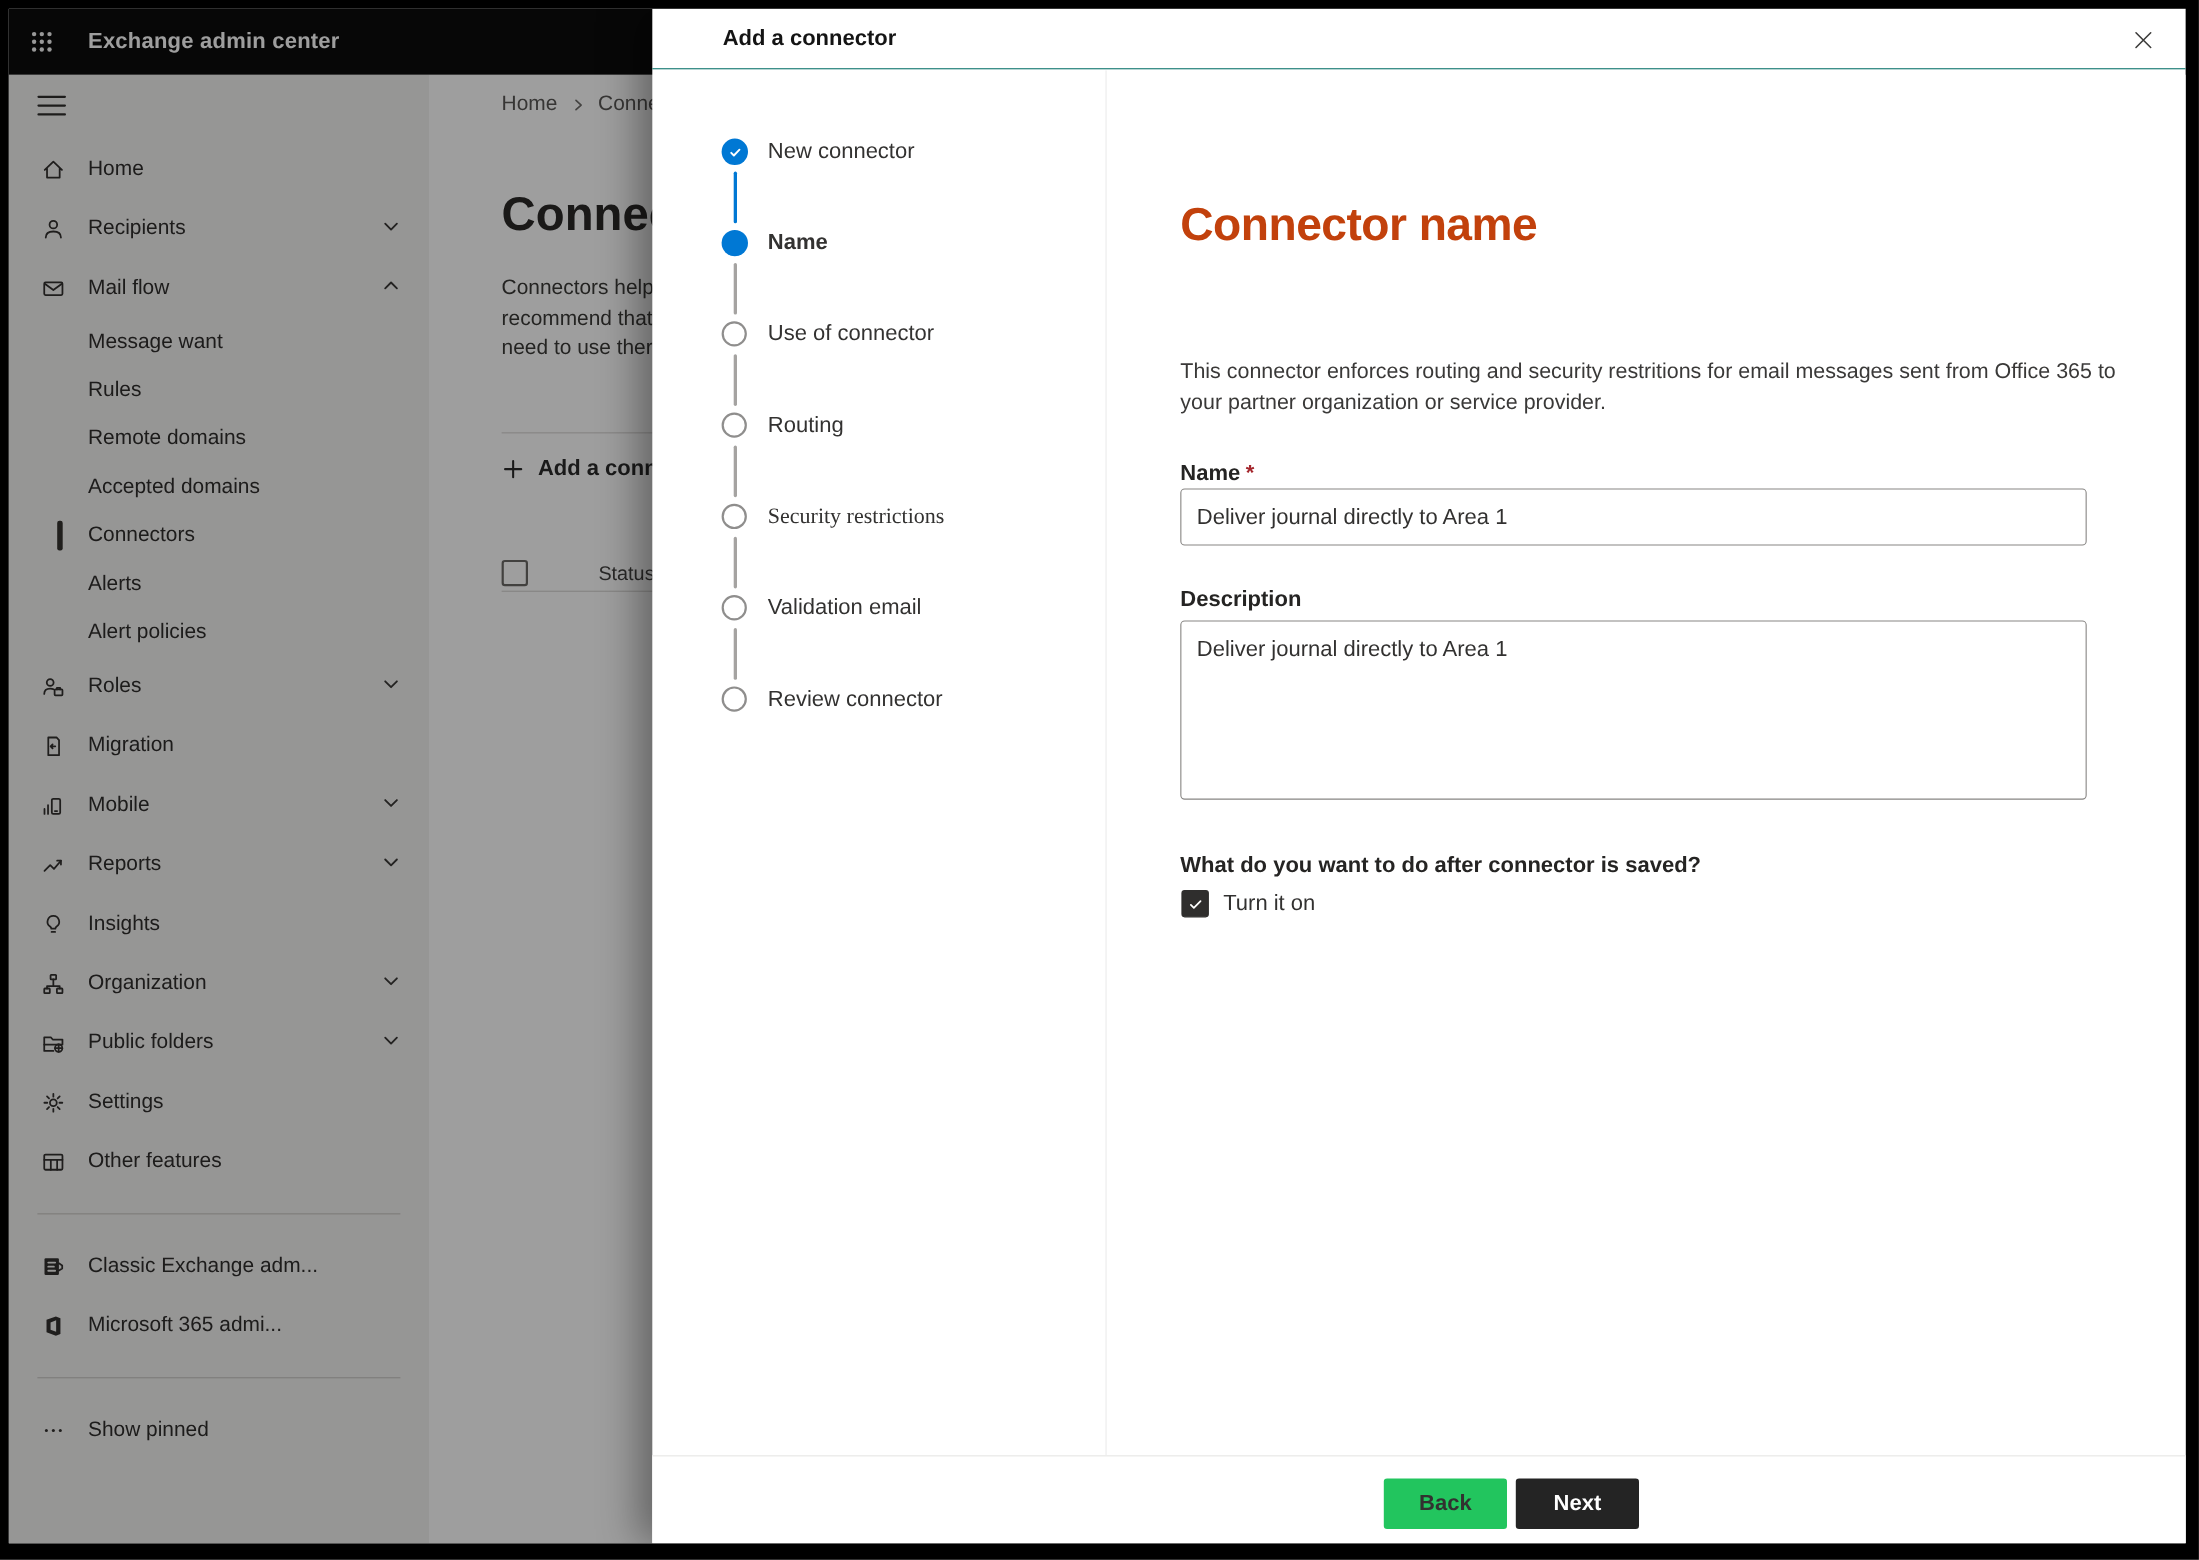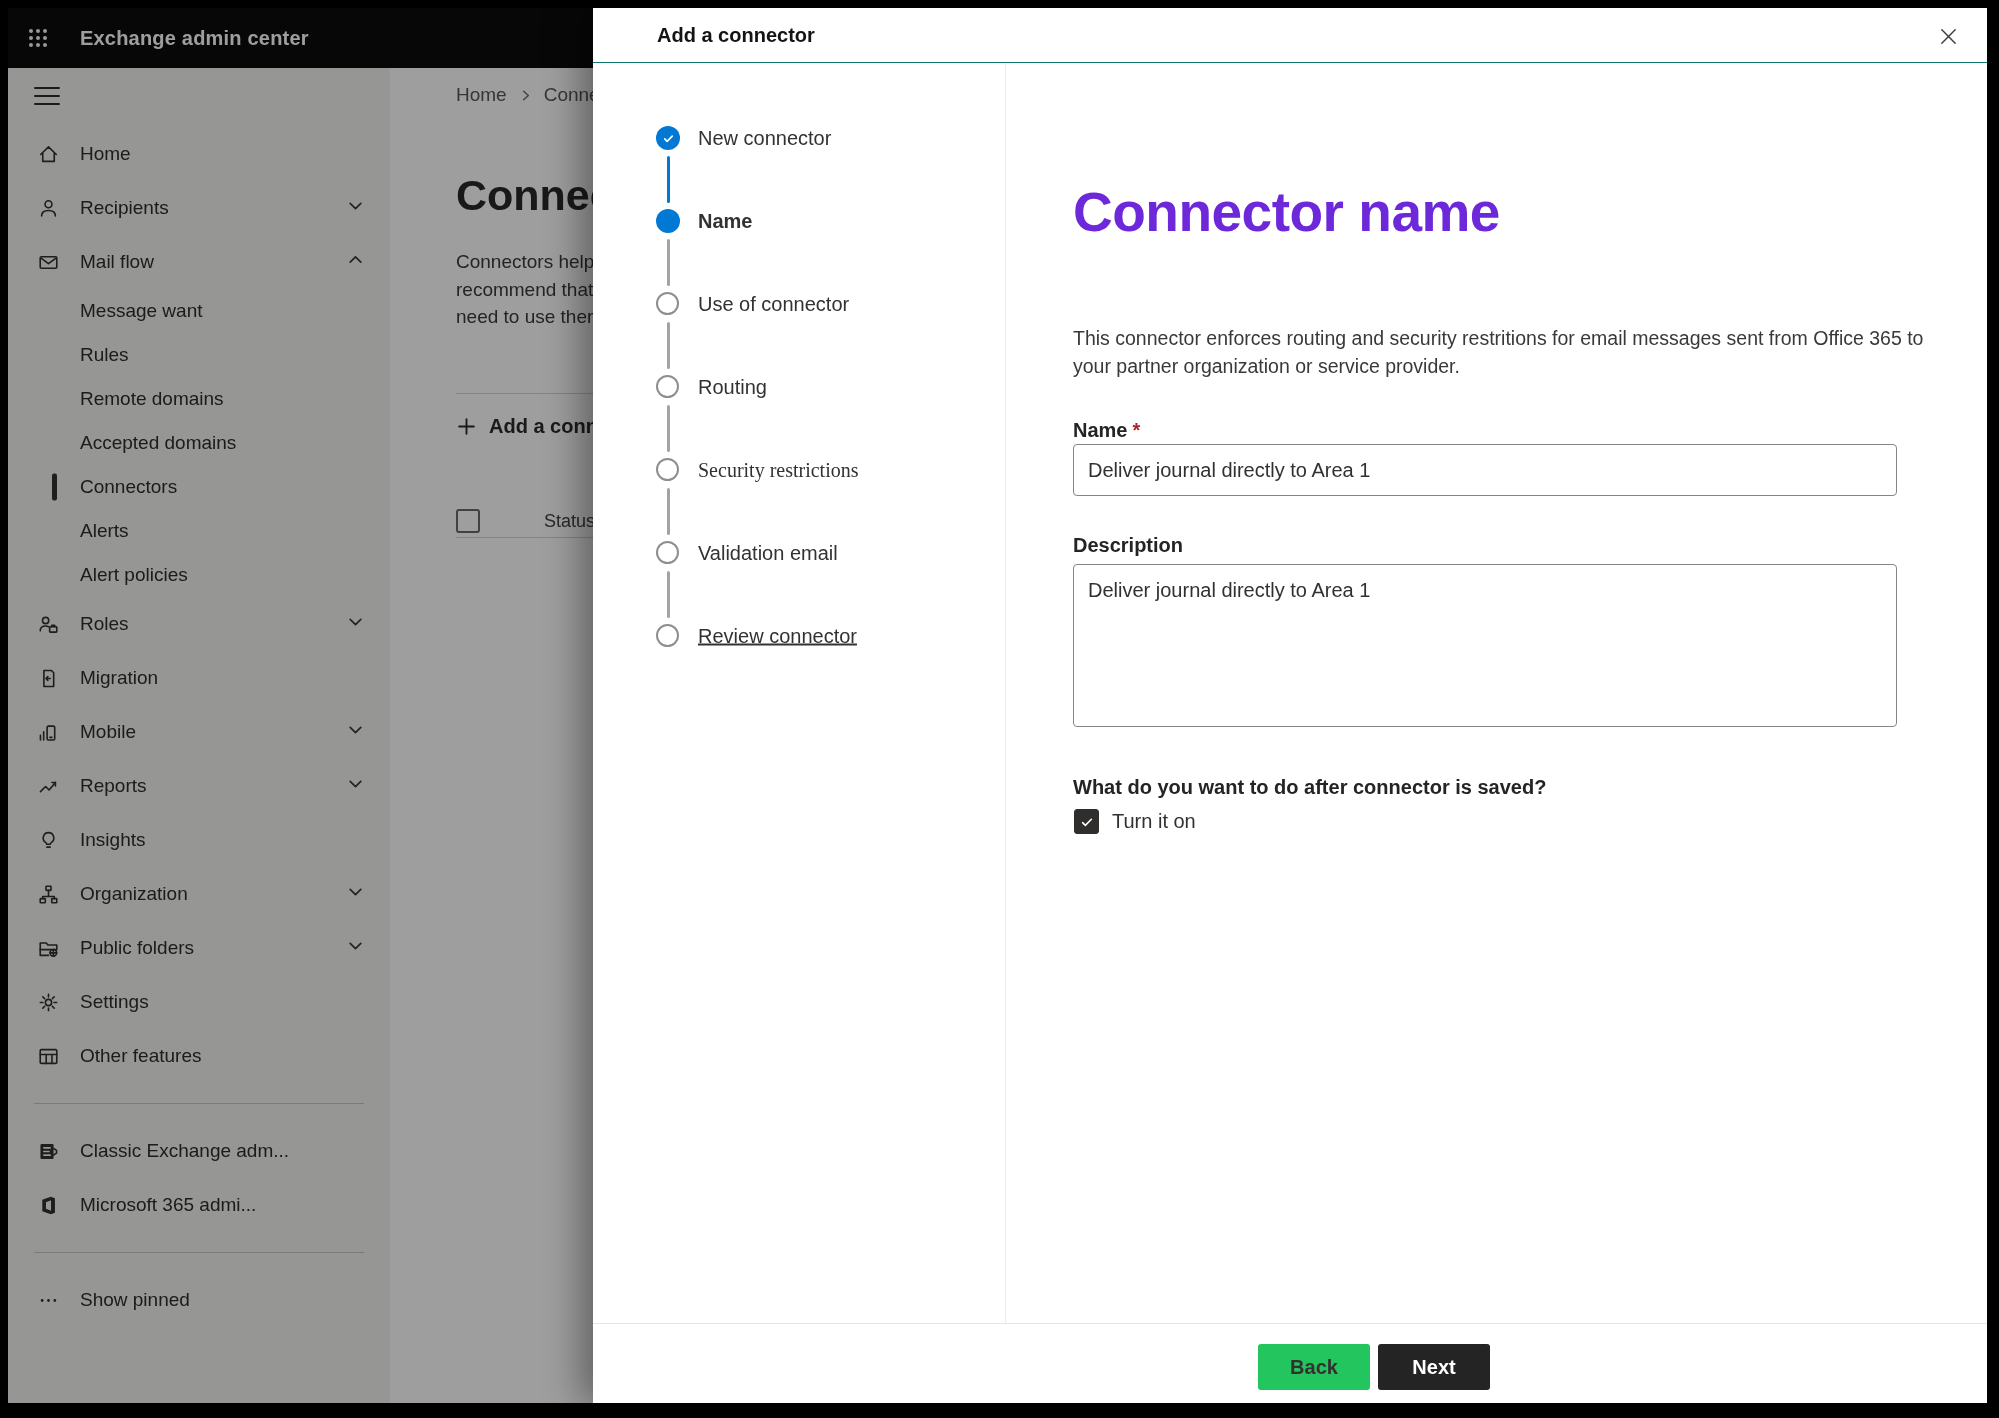--- a/index.html
+++ b/index.html
@@ -58,21 +58,21 @@
   .step-circle { position:absolute; left:63px; width:24px; height:24px; border-radius:50%; display:flex; align-items:center; justify-content:center; }
   .step-circle.done, .step-circle.current { background:#0078d4; }
   .step-circle.todo { width:23px; height:23px; background:#fff; border:2.6px solid #8f8e8d; }
   .step-circle svg { width:15px; height:15px; stroke:#fff; fill:none; stroke-width:2.3; stroke-linecap:round; stroke-linejoin:round; }
   .step-label { position:absolute; left:105px; font-size:20px; color:#333231; white-space:nowrap; transform:translateY(-50%); }
   .step-label.current { font-weight:700; }
   .step-line { position:absolute; left:73.5px; width:3px; height:47px; background:#a5a3a1; border-radius:2px; }
   .step-line.blue { background:#0078d4; }
 
   .dlg-content { position:absolute; left:413px; right:0; top:56px; bottom:80px; }
-  .content-heading { position:absolute; left:67px; top:116px; font-size:55px; font-weight:700; color:#6d28d9; letter-spacing:-.5px; }
+  .content-heading { position:absolute; left:67px; top:116px; font-size:42px; font-weight:700; color:#c2410c; letter-spacing:-.5px; }
   .content-desc { position:absolute; left:67px; top:261px; width:860px; font-size:19.5px; line-height:27.5px; color:#3a3938; }
   .field-label { position:absolute; left:67px; font-size:20px; font-weight:700; color:#252423; }
   .req { color:#a4262c; font-weight:700; margin-left:5px; }
   .name-input { position:absolute; left:67px; top:380px; width:824px; height:52px; border:1px solid #878583; border-radius:4px; font-family:"Liberation Sans",sans-serif; font-size:20px; color:#323130; padding:0 14px; background:#fff; outline:none; }
   .desc-area { position:absolute; left:67px; top:500px; width:824px; height:163px; border:1px solid #878583; border-radius:4px; font-family:"Liberation Sans",sans-serif; font-size:20px; color:#323130; padding:12px 14px; background:#fff; resize:none; outline:none; line-height:26px; }
   .question { position:absolute; left:67px; top:712px; font-size:20px; font-weight:700; color:#252423; }
   .check-row { position:absolute; left:68px; top:745px; display:flex; align-items:center; cursor:pointer; }
   .check-box { width:25px; height:25px; background:#2f2e2d; border:1px solid #2f2e2d; border-radius:3px; display:flex; align-items:center; justify-content:center; }
   .check-box svg { width:16px; height:16px; stroke:#fff; fill:none; stroke-width:2; stroke-linecap:round; stroke-linejoin:round; }
   .check-label { margin-left:13px; font-size:20px; color:#323130; }
@@ -393,21 +393,21 @@
 
       <div class="step-circle todo" style="top:394px;"></div>
       <div class="step-label" style="top:406px;font-family:Liberation Serif, serif;">Security restrictions</div>
       <div class="step-line" style="top:424px;"></div>
 
       <div class="step-circle todo" style="top:477px;"></div>
       <div class="step-label" style="top:489px;">Validation email</div>
       <div class="step-line" style="top:507px;"></div>
 
       <div class="step-circle todo" style="top:560px;"></div>
-      <div class="step-label" style="top:572px;text-decoration:underline;">Review connector</div>
+      <div class="step-label" style="top:572px;">Review connector</div>
     </div>
 
     <div class="dlg-content">
       <div class="content-heading">Connector name</div>
       <div class="content-desc">This connector enforces routing and security restritions for email messages sent from Office 365 to your partner organization or service provider.</div>
 
       <div class="field-label" style="top:355px;">
         <span>Name</span><span class="req">*</span>
       </div>
       <input class="name-input" type="text" value="Deliver journal directly to Area 1" style="">

